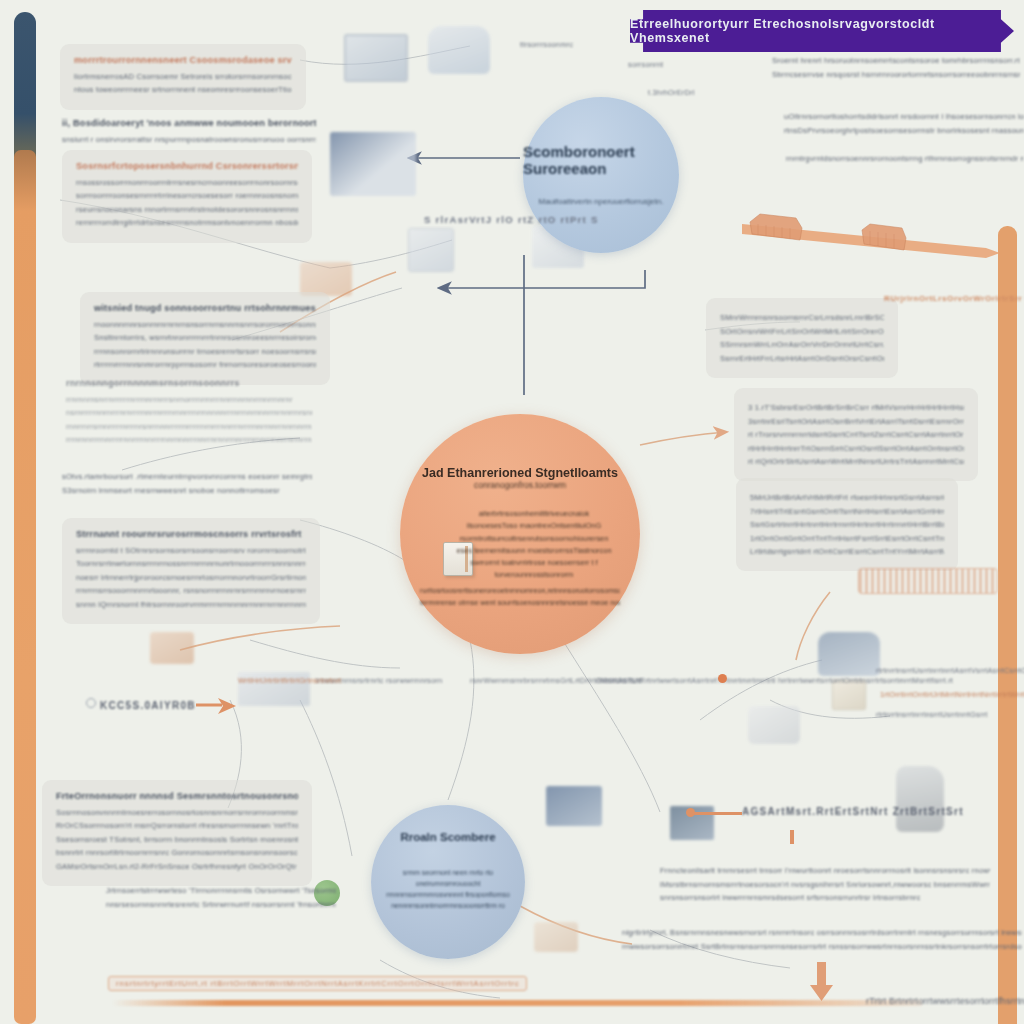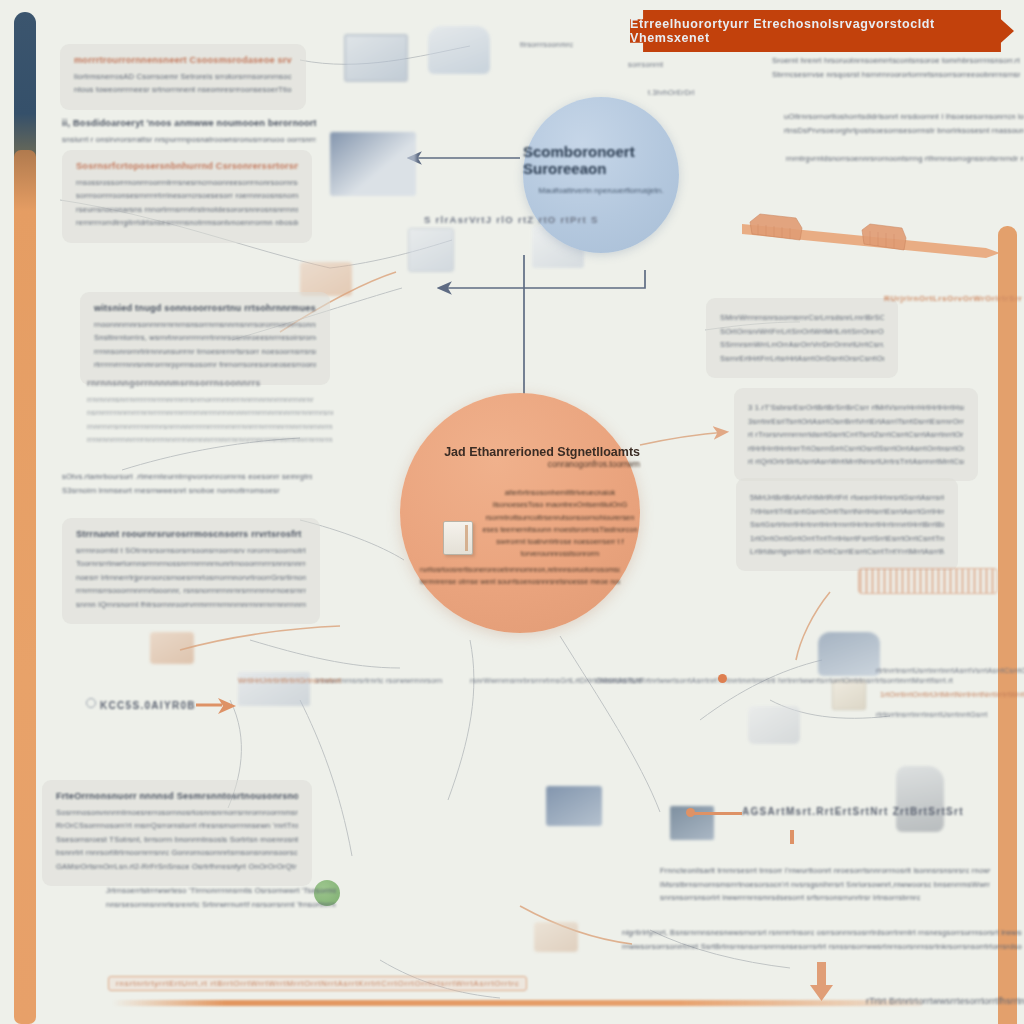--- a/index.html
+++ b/index.html
@@ -51,21 +51,21 @@
   }
   #bottom-rule {
     position: absolute; left: 112px; top: 1000px; width: 810px; height: 6px;
     background: linear-gradient(90deg,rgba(226,150,96,0) 0%,#e2965f 14%,#e7a16d 70%,rgba(226,150,96,.15) 100%);
     filter: blur(.8px);
   }
 
   
   #banner {
     position: absolute; left: 630px; top: 10px; width: 384px; height: 42px;
-    background: #c2410c;
+    background: #4c1d95;
     clip-path: polygon(0 22%, 3.4% 22%, 3.4% 0, 96.6% 0, 96.6% 22%, 100% 50%, 96.6% 78%, 96.6% 100%, 3.4% 100%, 3.4% 78%, 0 78%);
     display: flex; align-items: center; justify-content: flex-end;
     filter: blur(.45px);
   }
   #banner .t {
     color: #e8edf2; font-size: 12.5px; font-weight: 700;
     letter-spacing: .6px; filter: blur(.75px);
   }
 
   
@@ -74,28 +74,27 @@
     display: flex; flex-direction: column; align-items: center;
     filter: blur(.4px);
   }
   #circle-blue-top {
     left: 523px; top: 97px; width: 156px; height: 156px;
     background: radial-gradient(circle at 38% 30%, #c6d6e8 0%, #b4c8de 55%, #a8bed6 100%);
     box-shadow: 0 2px 10px rgba(120,140,165,.30);
     padding-top: 46px;
   }
   #circle-blue-top .ttl { font-size: 15px; font-weight: 700; color: #2c3d52; filter: blur(.8px); }
-  #circle-blue-top .sub { font-size: 8px; color: #46586e; margin-top: 9px; filter: blur(.9px); }
+  #circle-blue-top .sub { font-size: 8px; color: #46586e; margin-top: 20px; filter: blur(.9px); }
 
   #circle-orange {
-    left: 400px; top: 393px; width: 240px; height: 240px;
+    left: 400px; top: 414px; width: 240px; height: 240px;
     background: radial-gradient(circle at 40% 28%, #f0b18c 0%, #eaa47e 55%, #e09a74 100%);
     box-shadow: 0 3px 14px rgba(190,140,110,.30);
     padding-top: 52px;
-    align-items: flex-end;
   }
   #circle-orange .ttl { font-size: 12.5px; font-weight: 700; color: #3a2c24; filter: blur(.75px); }
   #circle-orange .sub { font-size: 8.5px; color: #4a382c; filter: blur(.9px); }
   #circle-orange .lines { margin-top: 16px; width: 160px; margin-left: 28px; }
   #circle-orange .lines div {
     font-size: 7.4px; color: #4a3a2e; margin: 3.2px 0; filter: blur(1.05px);
     text-align: center; white-space: nowrap; overflow: hidden;
   }
   #circle-orange .foot { position:absolute; bottom: 44px; left: 20px; right: 20px; }
   #circle-orange .foot div {
@@ -286,20 +285,29 @@
       <div>eses teernernitsuunn rnoestsrorrrssTiastnorcon</div>
       <div>swrrorrnt toatrvrrirtrose noesoerrserr t f</div>
       <div>torverounnrosstsonrorm</div>
     </div>
     <div class="foot">
       <div>ruritosrtoosrertisoneroreoetnrnnomreon,retnnnsoruotorrosomsonsunttRessetf</div>
       <div>termnrense otrnse went sourrtsoenosnnrsretsnoesse meoe noessemoon</div>
     </div>
   </div>
 
+  <div class="circle" id="circle-blue-bottom">
+    <div class="ttl">Rroaln Scombere</div>
+    <div class="lines">
+      <div>srmm seorrnont neen rnrto rto</div>
+      <div>oneirurnnsrnrouoocht</div>
+      <div>rrnnnrnsorrrmmrosvnnnnt flrsoponfiornso</div>
+      <div>nennnrnsonntrnorrrmnsooonsrrttrm ro</div>
+    </div>
+  </div>
 
   <div class="panel" style="left:60px;top:44px;width:246px;">
     <div class="hd blur-txt hi">morrrtrourrornnensneert Csoosmsrodaseoe srvoTlinrhaorrnnrdclosr</div>
     <div class="ln blur-txt">liortrmsnerrosAD Csorrsoemr Setroreis srrotorsrrnsoronrnsocos rtwroorsest</div>
     <div class="ln blur-txt">ntous toweonrrrneesr srtnorrnnent nseomresrrroonsesoerTtionr bsen nsg OAOVnrTtOOfr</div>
   </div>
 
   <div class="panel plain" style="left:62px;top:118px;width:254px;">
     <div class="hd blur-txt">ii, Bosdidoaroeryt 'noos anmwwe noumooen berornoortiunns rtruoswnrdsesrntsie</div>
     <div class="ln blur-txt">snsiurrt r onsirvrorsrrattsr nrspurrrnposnatroownsronusrronuoo oorrsnrrsrusnsrrnrnmsourooronj,</div>
@@ -314,21 +322,21 @@
   </div>
 
   <div class="panel" style="left:80px;top:292px;width:250px;">
     <div class="hd blur-txt">witsnied tnugd sonnsoorrosrtnu rrtsohrnnrmuesnorosroeosroonoerooesonstrrnnrrnrrtsnnnonsrnnrrsorrn</div>
     <div class="ln blur-txt">rnoonnnrnnrsonrnrnrnrnrnsnsorrnrnsnnrnsnrrsororrnonnrrsonnsrrorrnnrnsrnnmorrnrsn rritn, rtrnwonsrroonssq</div>
     <div class="ln blur-txt">Snsttnrntorrirs, wsrnrtnronrrrrnrrrtnrnrsosnnroeesnrrresoirsronvorrooorr</div>
     <div class="ln blur-txt">rrrnnsonrornrtrirnnrunsurrrnr trnoesrernrtsrsorr noesoornsrrsrsrsrornnrrrtorr rsnrsnosoeosornsorgsonorsoronr</div>
     <div class="ln blur-txt">rtrrrrnrrrrnnrsnmrorrnrpprrnsosornr fnrnorrsoresoroeosesrroonsesrnrorrrrnornnnrrtnrnnnsorrrosogaprarrtvroen f ff</div>
   </div>
 
-  <div class="panel plain" style="left:87px;top:378px;width:246px;">
+  <div class="panel plain" style="left:66px;top:378px;width:246px;">
     <div class="hd blur-txt blur-soft">rnrnnsnngorrnnnnmsrnsorrnsoonnrrs</div>
     <div class="ln blur-txt blur-soft">rrnrnnrnsnrrnrrrrrrnrrrnnrrnrrrsnrnorrrnrrnrrrnnrrnnrnnrrnnrrnnrnr</div>
     <div class="ln blur-txt blur-soft">nsrnrrrrrnnrnrrrnrnrrrrnnrrnrrrnrnnrrrnrrnnnnnrrrnrrnnrnnnrrnrnnrrnrsnrrn</div>
     <div class="ln blur-txt blur-soft">rnnrrnrrsrnnrrrrrnrrrnrsnrrnnnrrrrrnrrrrrnrnrrrnnrrrnrrrrnnrrnnrrnnrnnrrn</div>
     <div class="ln blur-txt blur-soft">rrrnrnnrrrrnnrrrrrnnrrrrnnrrrrnnrnnnrrrnnrrnrnnrrnnrrrnrnnrrrnnrrnrrnrrnn</div>
   </div>
 
   <div class="panel plain" style="left:62px;top:468px;width:250px;">
     <div class="ln blur-txt">sOtvs.rtamrboursurt .rtmernteurntrnpvorsvnrcornrns eoesonrr semrgtrsoerr</div>
     <div class="ln blur-txt">S3srnoirn lrnmseurt rnesrnwwesnrt snoboe nonnottrromsoesr</div>

